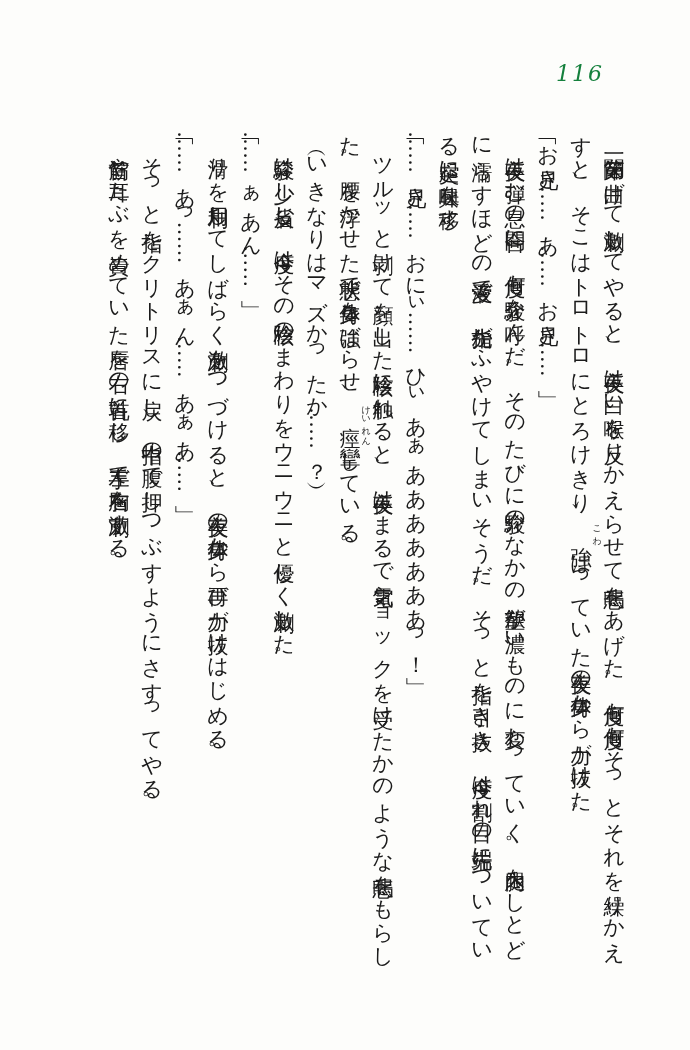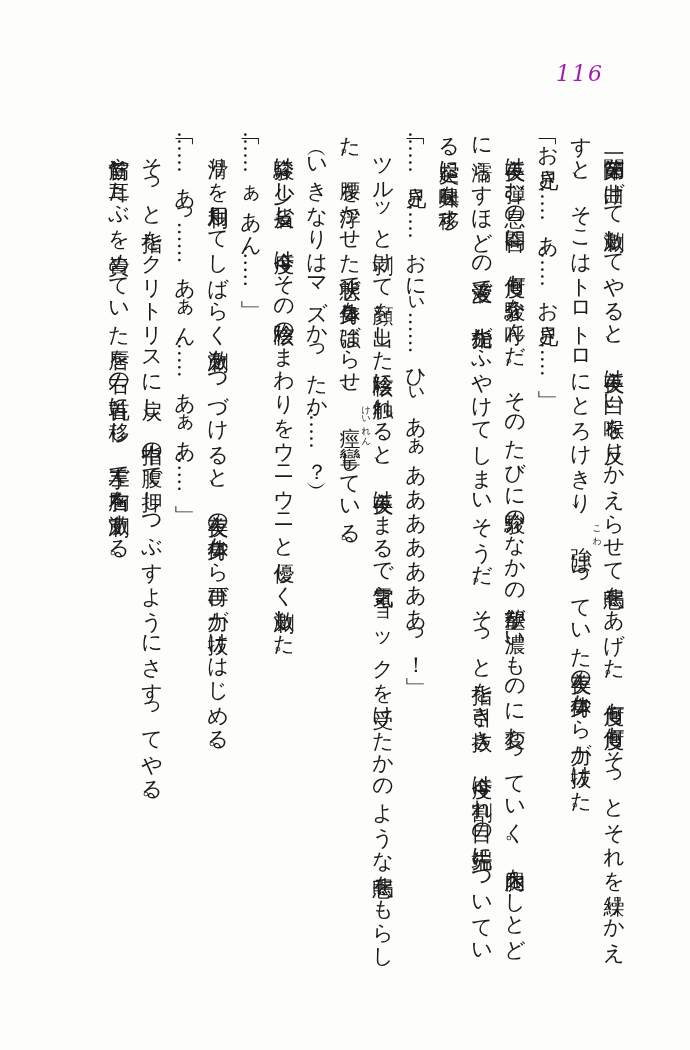--- a/index.html
+++ b/index.html
@@ -16,21 +16,21 @@
     font-family: "DejaVu Serif", "Liberation Serif", serif;
   }
   .page-number {
     position: absolute;
     top: 61px;
     left: 556px;
     font-family: "DejaVu Serif", "Liberation Serif", serif;
     font-style: italic;
     font-size: 22px;
     letter-spacing: 2px;
-    color: #a21caf;
+    color: #15803d;
   }
   .text-area {
     position: absolute;
     top: 122px;
     right: 60px;
     height: 842px;
     width: 580px;
     writing-mode: vertical-rl;
     -webkit-writing-mode: vertical-rl;
     font-size: 21px;

